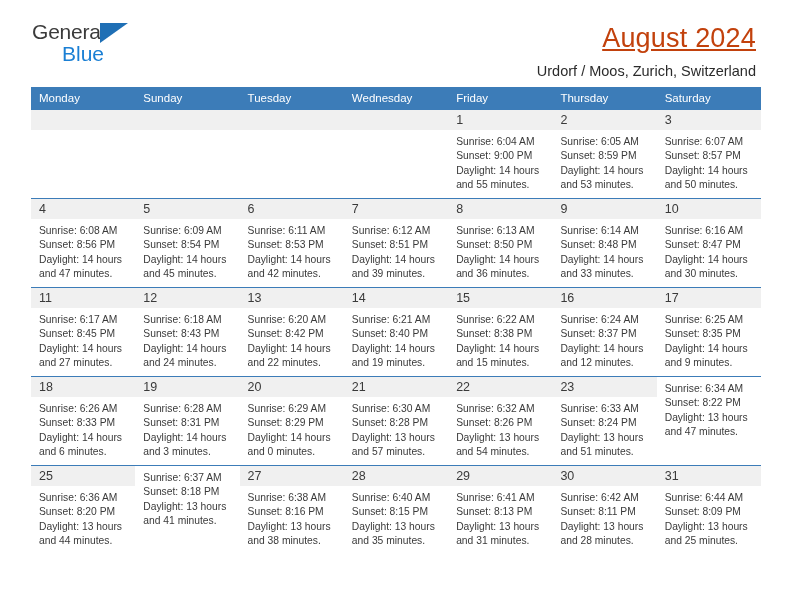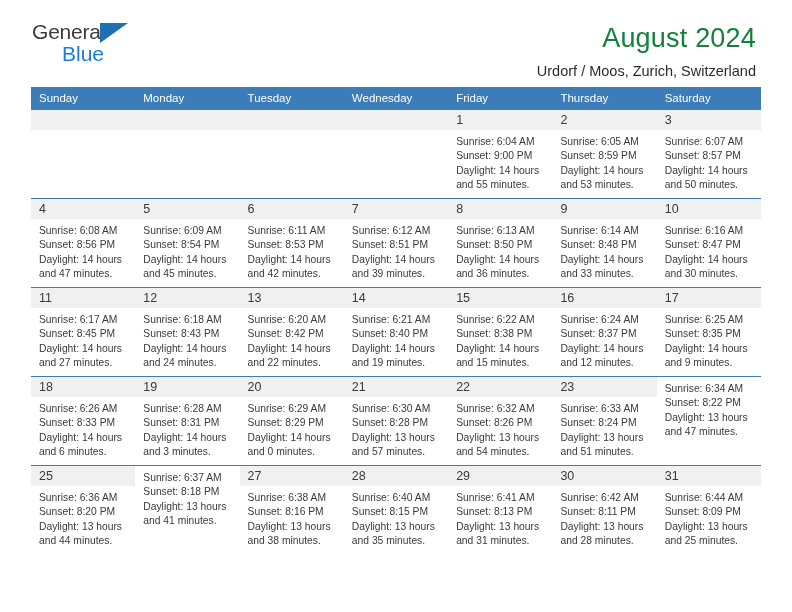--- a/index.html
+++ b/index.html
@@ -52,22 +52,23 @@
     font-size: 21px;
     color: #1a7fd4;
     position: absolute;
     left: 30px;
     top: 22px;
   }
   .title-block { text-align: right; padding-top: 2px; }
   .cal-title {
     font-size: 27px;
     font-weight: normal;
-    color: #15803d;
+    color: #c2410c;
     letter-spacing: 0.2px;
+    text-decoration: underline;
   }
   .cal-subtitle {
     font-size: 14.5px;
     color: #2b2b2b;
     margin-top: 9px;
   }
 
   
   .calendar {
     margin: 9px 31px 0 31px;
@@ -127,22 +128,22 @@
       <span class="logo-blue">Blue</span>
     </div>
     <div class="title-block">
       <div class="cal-title">August 2024</div>
       <div class="cal-subtitle">Urdorf / Moos, Zurich, Switzerland</div>
     </div>
   </div>
 
   <div class="calendar">
     <div class="weekdays">
+      <div class="weekday">Monday</div>
       <div class="weekday">Sunday</div>
-      <div class="weekday">Monday</div>
       <div class="weekday">Tuesday</div>
       <div class="weekday">Wednesday</div>
       <div class="weekday">Friday</div>
       <div class="weekday">Thursday</div>
       <div class="weekday">Saturday</div>
     </div>
 
     <div id="weeks-container">
         <div class="week">
           <div class="cell empty">

